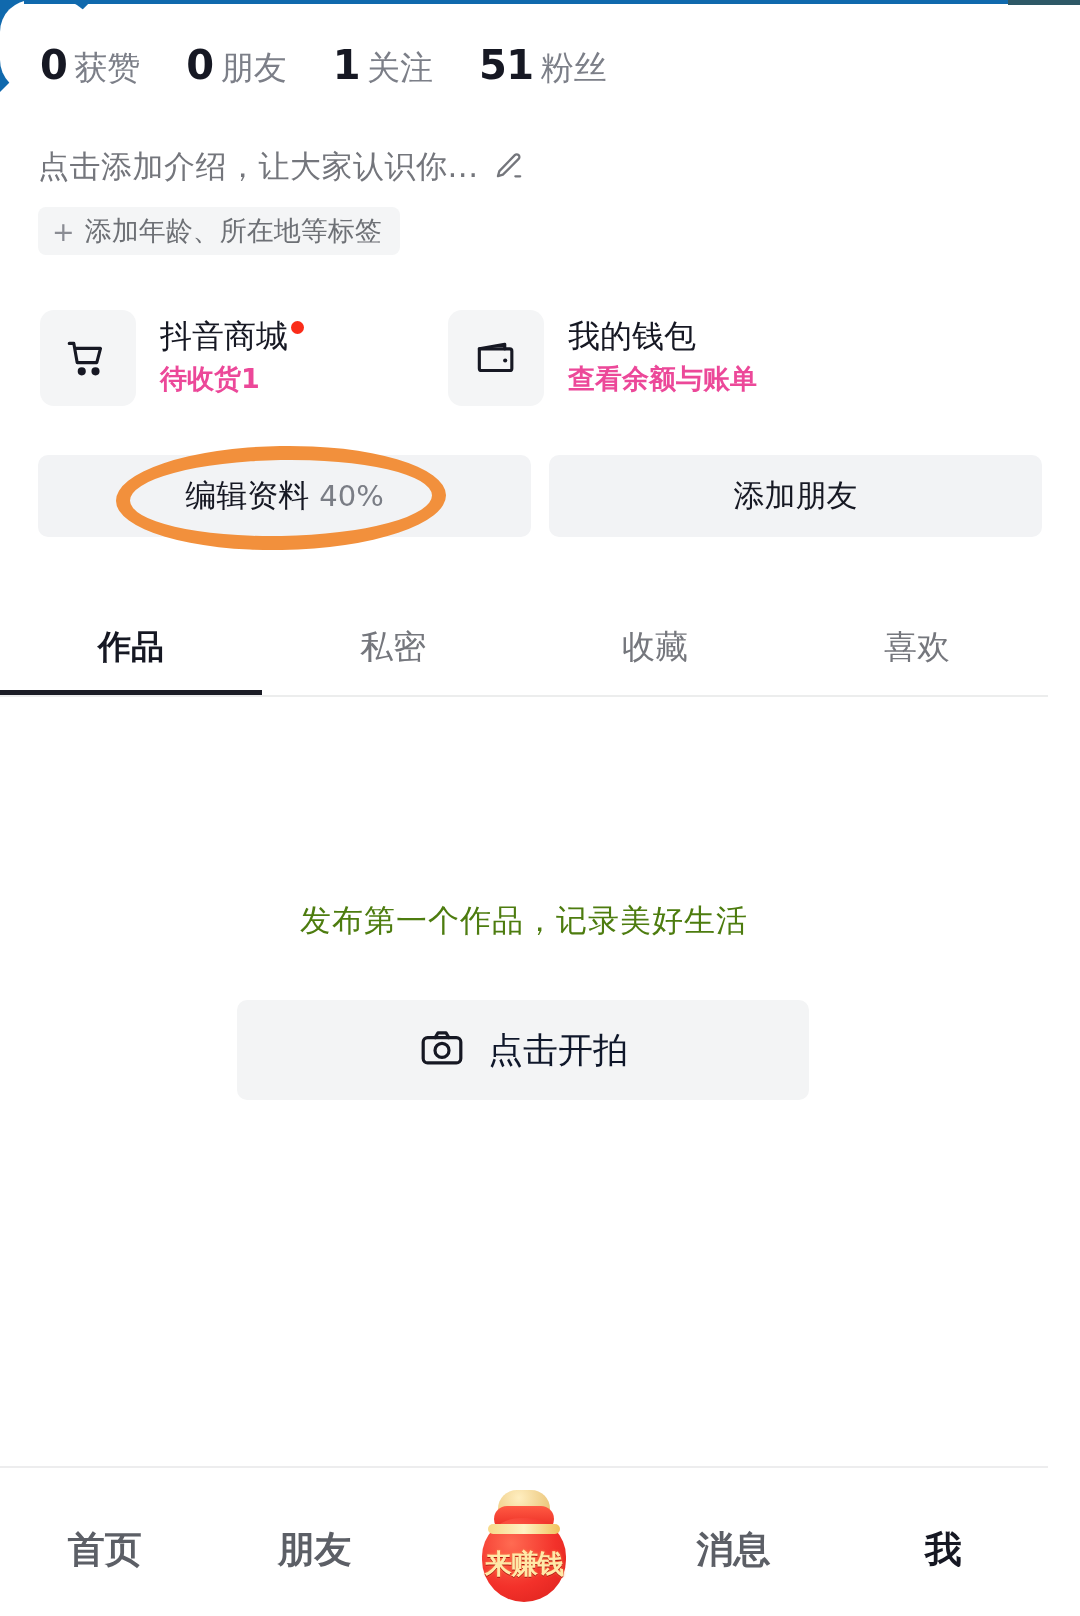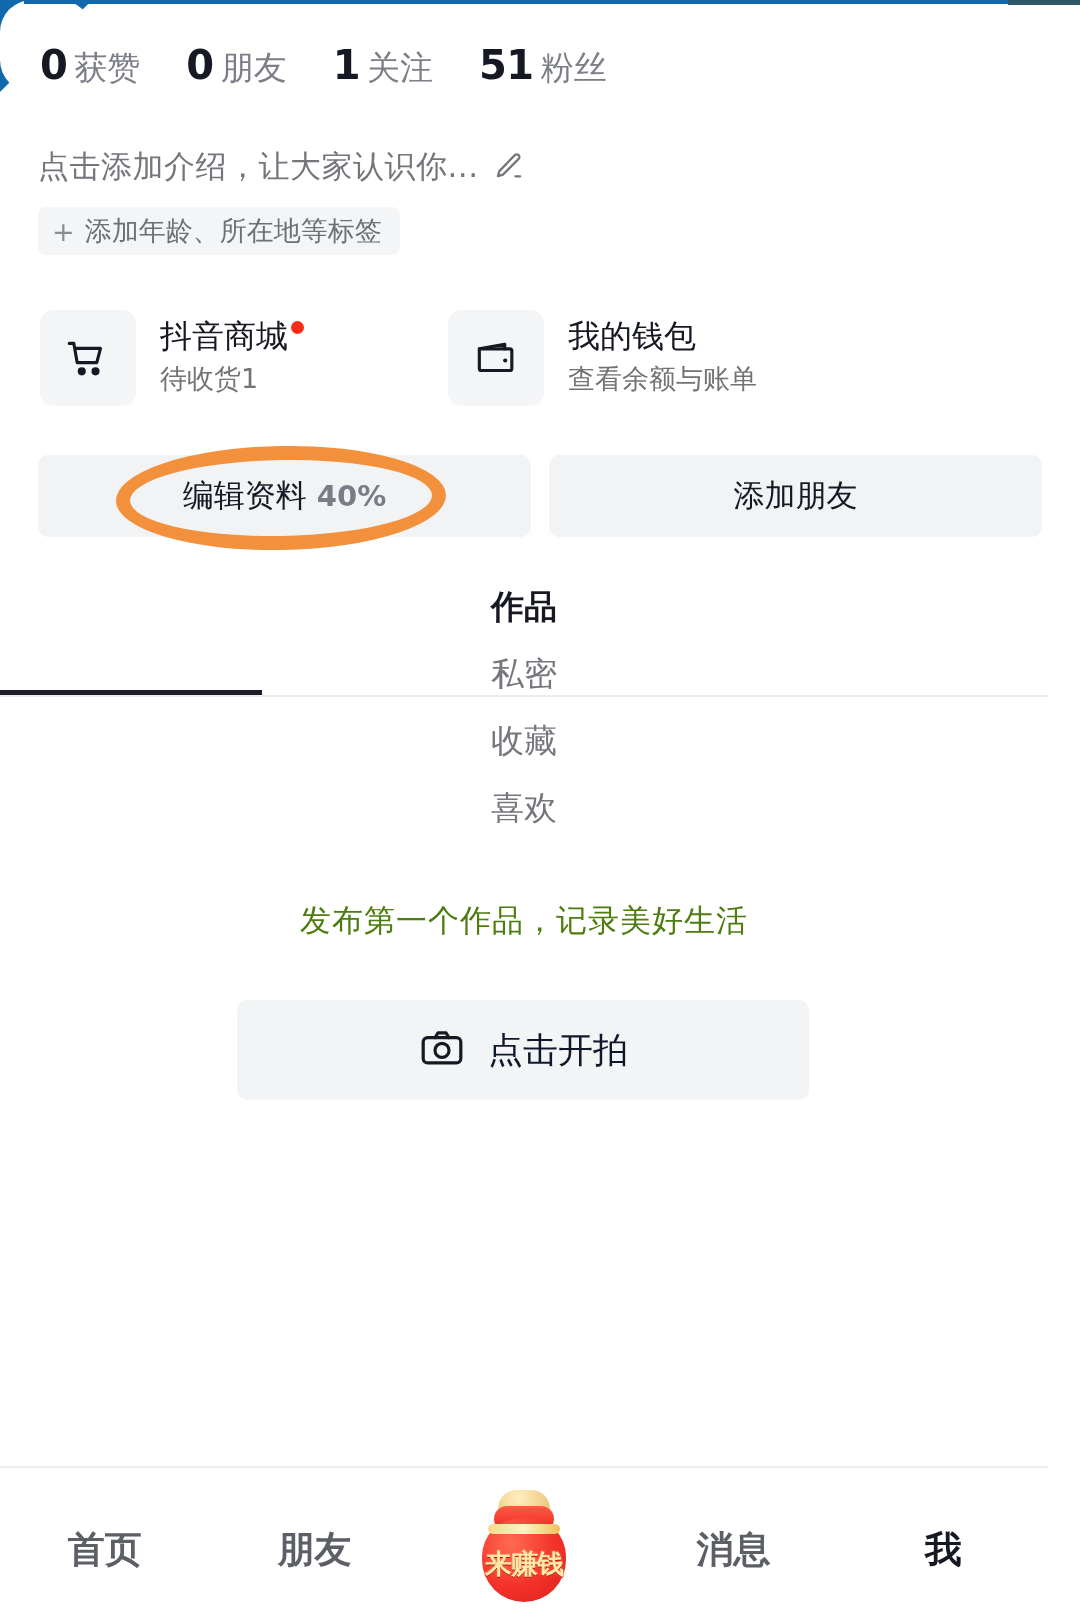--- a/index.html
+++ b/index.html
@@ -135,21 +135,22 @@
   .entry-dot {
     width: 13px; height: 13px;
     border-radius: 50%;
     background: #fa2c19;
     margin-left: 3px;
     margin-top: 2px;
     flex: 0 0 auto;
   }
   .entry-sub {
     font-size: 27px;
-    color: #737373;
+    color: #ec4899;
+    font-weight: bold;
   }
 
   
   .actions {
     position: absolute;
     left: 38px; top: 455px;
     width: 1004px;
     display: flex;
     gap: 18px;
   }
@@ -164,42 +165,41 @@
     gap: 10px;
   }
   .action-btn .main-label {
     font-size: 31px;
     color: #161823;
     font-weight: 500;
   }
   .action-btn .pct-label {
     font-size: 29px;
     color: #7a7d85;
-    font-weight: 700;
+    font-weight: 400;
   }
 
   
   .annot-ellipse {
     position: absolute;
     left: 116px; top: 446px;
     width: 330px; height: 104px;
     border: 14px solid #f2903c;
     border-radius: 50%;
     z-index: 40;
     transform: rotate(-1deg);
     pointer-events: none;
   }
 
   
   .tabs {
     position: absolute;
-    left: 0; top: 585px;
+    left: 0; top: 625px;
     width: 1048px;
     display: flex;
-    flex-direction: column;
   }
   .tab {
     flex: 1;
     text-align: center;
     font-size: 33px;
     color: #75777d;
     padding-bottom: 22px;
   }
   .tab.active {
     color: #161823;

